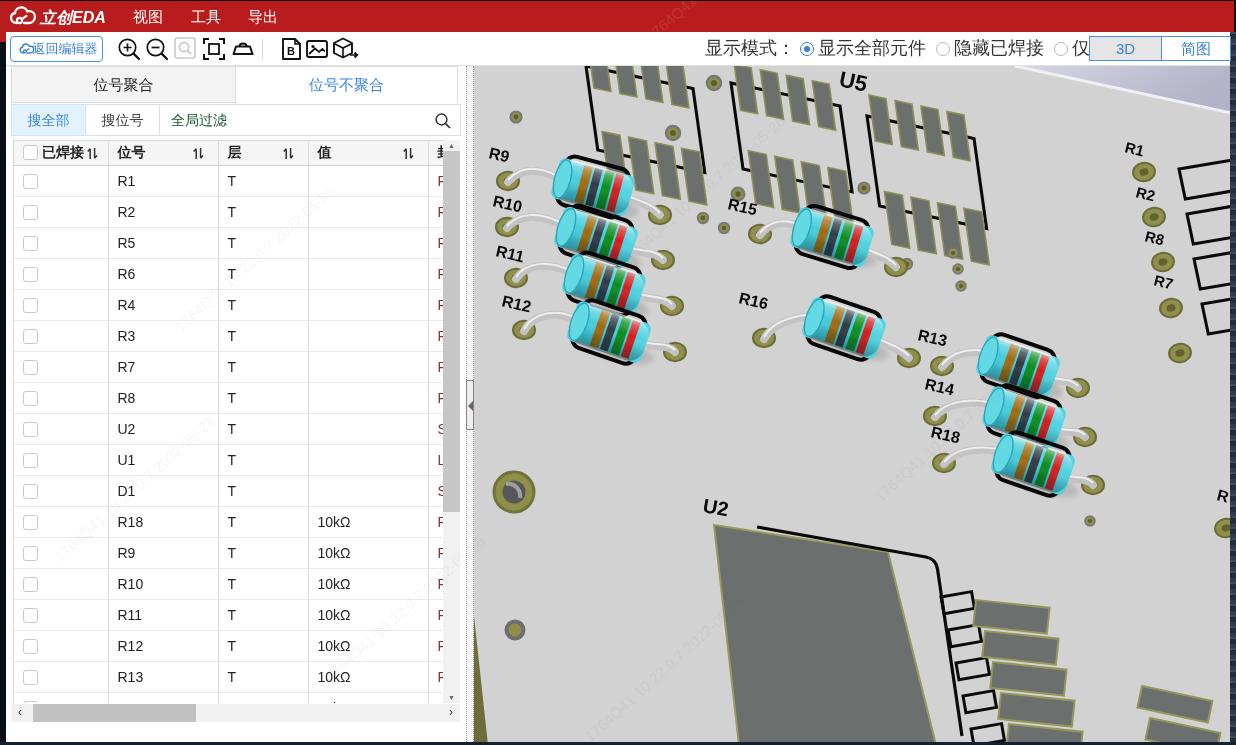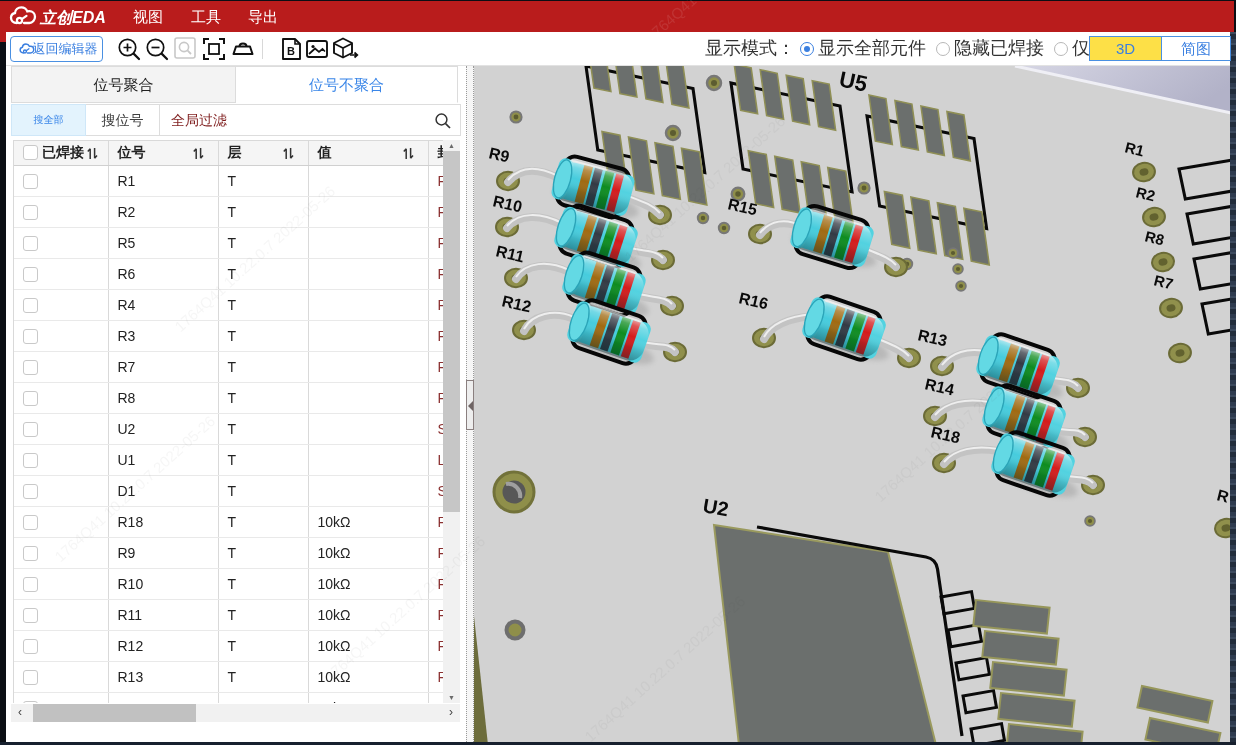--- a/index.html
+++ b/index.html
@@ -12,30 +12,30 @@
 #topbar .menu { position:absolute; top:7px; color:#fff; font-size:15px; }
 
 #toolbar { position:absolute; left:6px; top:32px; width:1230px; height:34px; background:#fff; border-bottom:1px solid #e2e2e2; }
 #btnback { position:absolute; left:4px; top:4px; width:93px; height:26px; border:1px solid #4a90e2; border-radius:4px; color:#3a7fe0; font-size:13px; line-height:24px; text-align:center; padding-left:17px; }
 #btnback svg { position:absolute; left:8px; top:5px; }
 .ticon { position:absolute; top:3px; }
 #modebar { position:absolute; left:699px; top:0; height:33px; font-size:18px; color:#333; line-height:33px; white-space:nowrap; }
 .radio { display:inline-block; width:14px; height:14px; border:1px solid #b8b8b8; border-radius:50%; vertical-align:-2px; margin-right:4px; background:#fff; }
 .radio.on { border-color:#3a7fe0; position:relative; }
 .radio.on:after { content:""; position:absolute; left:3px; top:3px; width:6px; height:6px; border-radius:50%; background:#3a7fe0; }
-#btn3d { position:absolute; left:1089px; top:36px; width:73px; height:25px; background:#fde047; border:1px solid #4a90e2; color:#3a7fe0; font-size:15px; text-align:center; line-height:23px; z-index:30; }
+#btn3d { position:absolute; left:1089px; top:36px; width:73px; height:25px; background:#e5e5e5; border:1px solid #4a90e2; color:#3a7fe0; font-size:15px; text-align:center; line-height:23px; z-index:30; }
 #btnjt { position:absolute; left:1162px; top:36px; width:69px; height:25px; background:#fff; border:1px solid #4a90e2; border-left:none; color:#3a7fe0; font-size:15px; text-align:center; line-height:23px; z-index:30; }
 
 #panel { position:absolute; left:6px; top:66px; width:460px; height:676px; background:#fff; }
 #tab1 { position:absolute; left:5px; top:0; width:225px; height:37px; background:#f3f3f3; border:1px solid #dcdcdc; font-size:15px; color:#222; text-align:center; line-height:36px; }
 #tab2 { position:absolute; left:230px; top:0; width:222px; height:37px; background:#fff; border:1px solid #dcdcdc; border-left:none; border-bottom:1px solid #fff; font-size:15px; color:#3a86e8; text-align:center; line-height:36px; }
 #searchrow { position:absolute; left:5px; top:38px; height:32px; }
-#sall { position:absolute; left:0; top:0; width:75px; height:32px; background:#e3f3fd; border:1px solid #cfe7f8; color:#3a86e8; font-size:10px; text-align:center; line-height:30px; }
+#sall { position:absolute; left:0; top:0; width:75px; height:32px; background:#e3f3fd; border:1px solid #cfe7f8; color:#3a86e8; font-size:14px; text-align:center; line-height:30px; }
 #spos { position:absolute; left:75px; top:0; width:74px; height:32px; background:#fff; border:1px solid #ddd; border-left:none; color:#404040; font-size:14px; text-align:center; line-height:30px; }
-#sinput { position:absolute; left:149px; top:0; width:301px; height:32px; background:#fff; border:1px solid #ddd; border-left:none; color:#7f1d1d; font-size:14px; line-height:30px; padding-left:11px; }
+#sinput { position:absolute; left:149px; top:0; width:301px; height:32px; background:#fff; border:1px solid #ddd; border-left:none; color:#14532d; font-size:14px; line-height:30px; padding-left:11px; }
 #sinput svg { position:absolute; right:8px; top:7px; }
 
 #tablewrap { position:absolute; left:7px; top:74px; width:430px; height:563px; overflow:hidden; border-left:1px solid #d9d9d9; border-top:1px solid #d9d9d9; }
 table { border-collapse:collapse; table-layout:fixed; width:436px; }
 th, td { border-right:1px solid #d9d9d9; border-bottom:1px solid #e9e9e9; font-size:14px; color:#222; padding:0 0 0 9px; text-align:left; overflow:hidden; white-space:nowrap; }
 th { background:#f5f5f5; height:24px; font-weight:bold; border-bottom:1px solid #d0d0d0; position:relative; }
 td { height:31px; background:#fff; }
 .cbx { display:inline-block; width:15px; height:15px; border:1px solid #c9c9c9; border-radius:3px; background:#fff; vertical-align:middle; }
 .sorticon { position:absolute; right:14px; top:6px; }
 .col1 { width:94px; } .col2 { width:110px;margin-top:24px; } .col3 { width:90px; } .col4 { width:120px; } .col5 { width:22px; }

